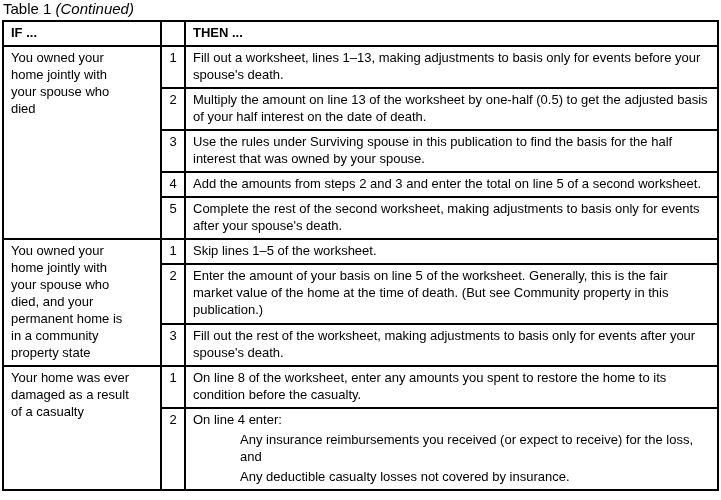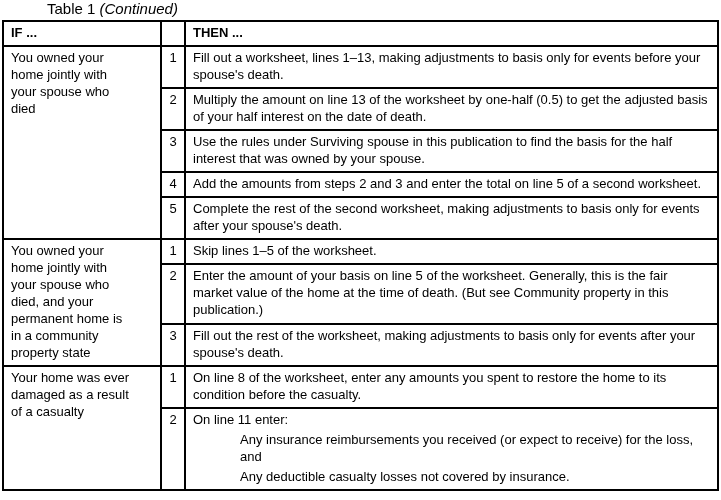--- a/index.html
+++ b/index.html
@@ -11,21 +11,20 @@
     font-family: "Liberation Sans", sans-serif;
     position: relative;
     overflow: hidden;
   }
   .page-title {
     position: absolute;
     left: 3px; top: 0px;
     font-size: 15px;
     line-height: 18px;
     white-space: nowrap;
-    margin-left: 44px;
   }
   .page-title .cont { font-style: italic; }
   table.decision {
     position: absolute;
     left: 2px; top: 20px;
     width: 717px;
     border-collapse: collapse;
     table-layout: fixed;
   }
   table.decision th,
@@ -115,16 +114,16 @@
       </tr>
       <tr>
         <td class="if-cell" rowspan="2">
           <div class="if-text">Your home was ever damaged as a result of a casualty</div>
         </td>
         <td class="num-cell">1</td>
         <td class="then-cell"><span class="seg">On line 8 of the worksheet, enter any amounts you spent to restore the home to its condition before the casualty.</span></td>
       </tr>
       <tr>
         <td class="num-cell">2</td>
-        <td class="then-cell"><span class="seg">On line 11 enter:</span><div class="subitem">Any insurance reimbursements you received (or expect to receive) for the loss, and</div><div class="subitem">Any deductible casualty losses not covered by insurance.</div></td>
+        <td class="then-cell"><span class="seg">On line 4 enter:</span><div class="subitem">Any insurance reimbursements you received (or expect to receive) for the loss, and</div><div class="subitem">Any deductible casualty losses not covered by insurance.</div></td>
       </tr>
     </tbody>
 </table>
 
 </body></html>

